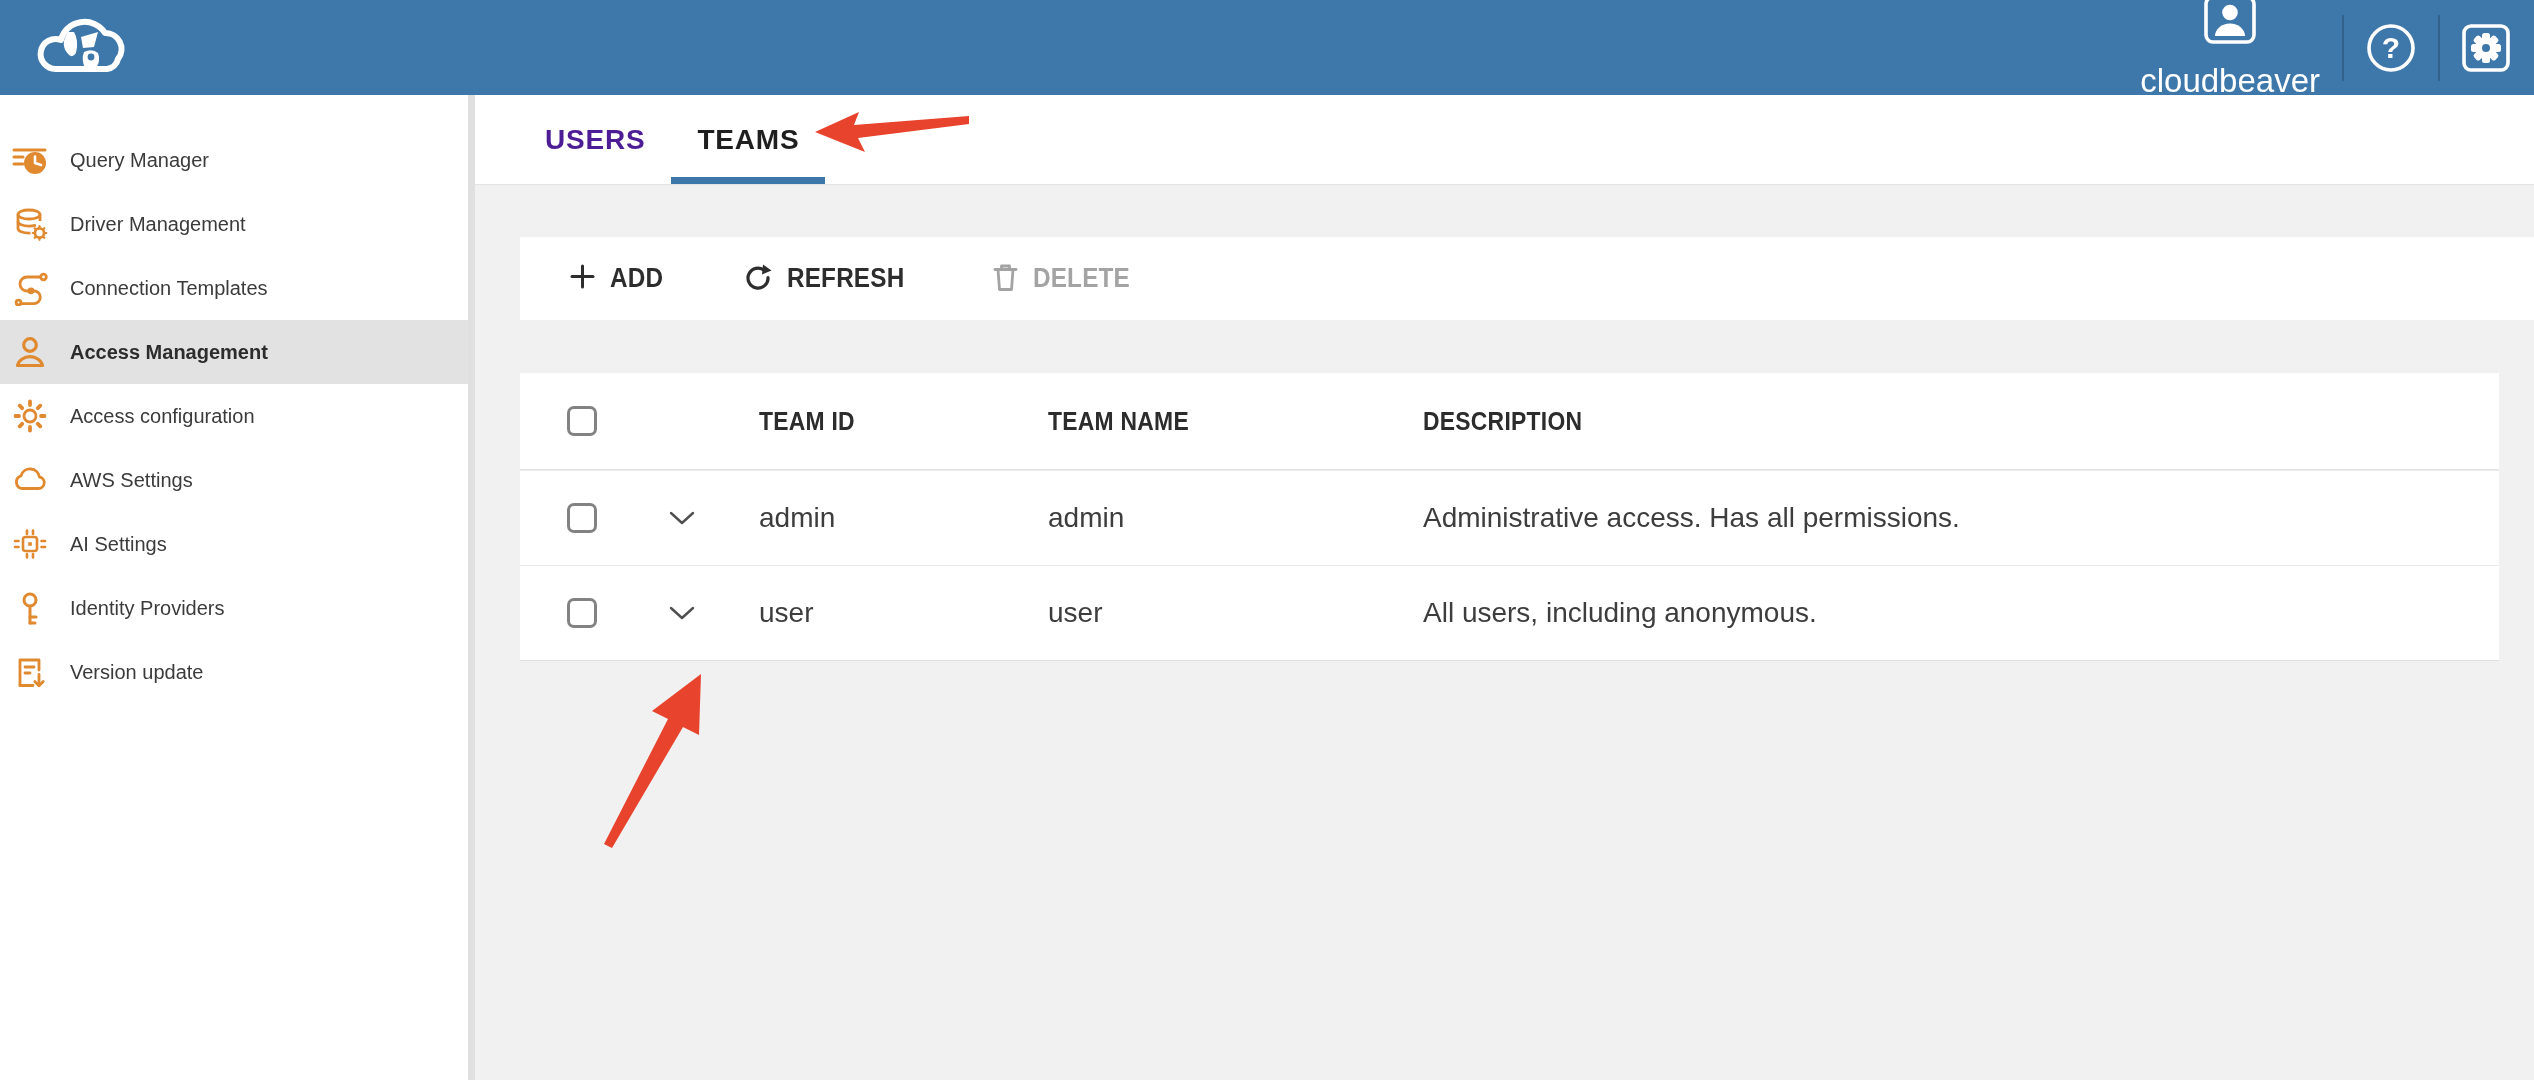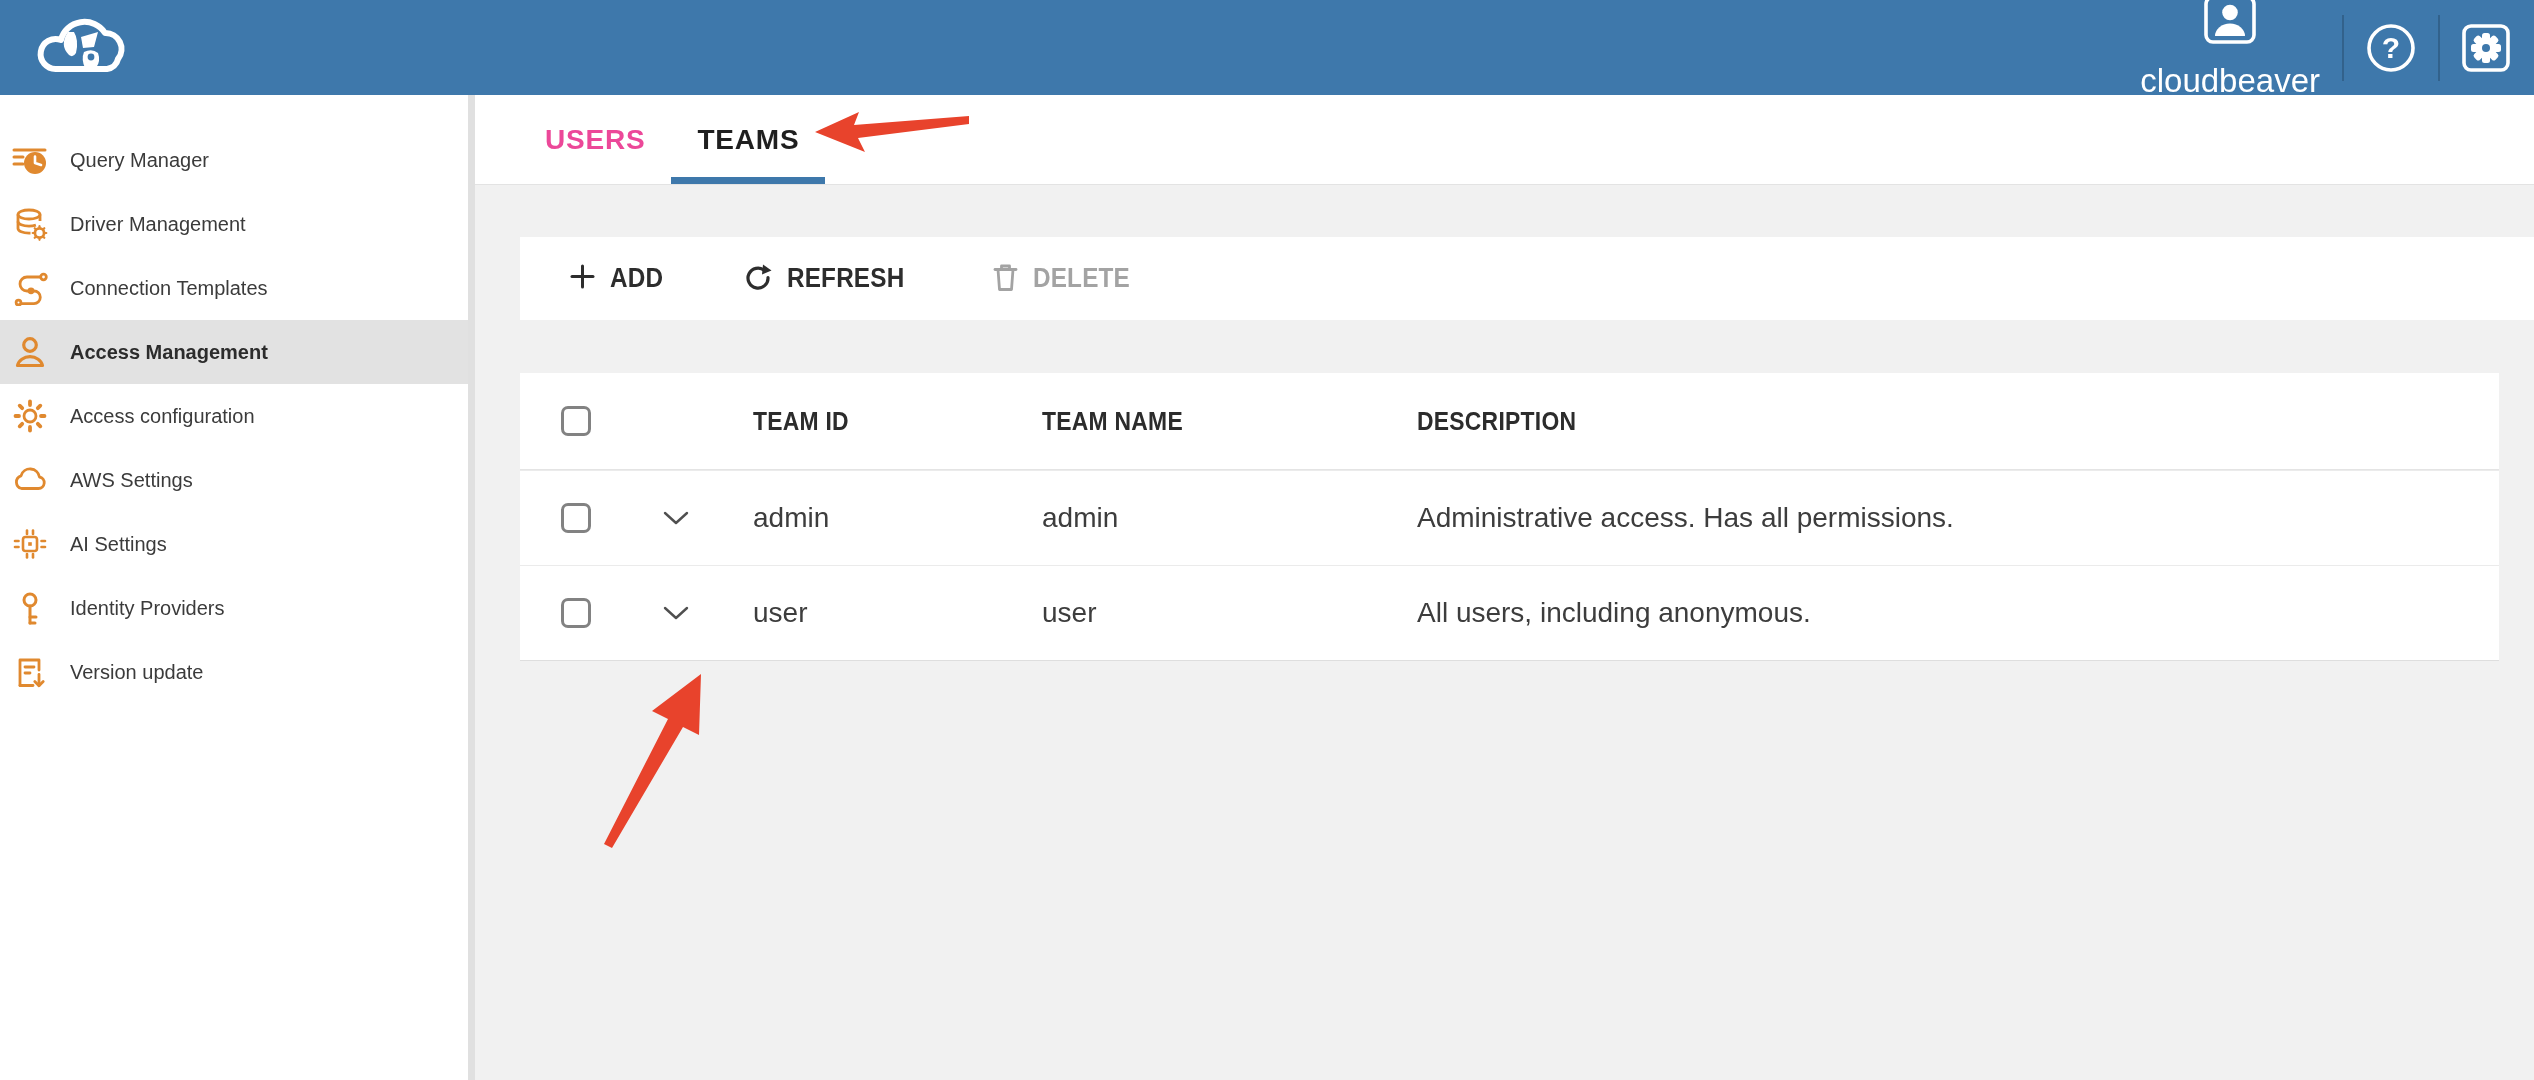--- a/index.html
+++ b/index.html
@@ -20,35 +20,35 @@
   .sidebar { position:absolute; left:0; top:95px; width:468px; height:985px; background:#ffffff; padding-top:33px; }
   .v-divider { position:absolute; left:468px; top:95px; width:7px; height:985px; background:#e0e0e0; }
   .side-item { display:flex; align-items:center; height:64px; padding-left:12px; cursor:pointer; }
   .side-item .ic { width:36px; height:36px; flex:0 0 36px; }
   .side-item .lbl { margin-left:22px; font-size:20px; color:#3b3b3b; white-space:nowrap; }
   .side-item.selected { background:#e2e2e2; }
   .side-item.selected .lbl { font-weight:bold; color:#2c2c2c; }
 
   
   .tabbar { position:absolute; left:475px; top:95px; width:2059px; height:90px; background:#ffffff; display:flex; padding-left:44px; border-bottom:1px solid #e3e3e3; }
-  .tab { position:relative; height:100%; display:flex; align-items:center; padding:0 26px; font-size:28px; font-weight:bold; letter-spacing:0.8px; color:#ec4899; cursor:pointer; }
+  .tab { position:relative; height:100%; display:flex; align-items:center; padding:0 26px; font-size:28px; font-weight:bold; letter-spacing:0.8px; color:#4c1d95; cursor:pointer; }
   .tab.active { color:#1f1f1f; }
   .tab.active .underline { position:absolute; left:0; bottom:0; width:100%; height:7px; background:#3e78ab; }
 
   
   .main { position:absolute; left:475px; top:185px; width:2059px; height:895px; background:#f1f1f1; }
 
   .toolbar { position:absolute; left:45px; top:52px; width:2153px; height:83px; background:#ffffff; display:flex; align-items:center; padding-left:49px; gap:74px; }
   .tbtn { display:flex; align-items:center; gap:14px; cursor:pointer; }
   .tbtn .t { font-size:27px; font-weight:bold; color:#2d2d2d; letter-spacing:0.2px; transform:scaleX(0.9); transform-origin:left center; white-space:nowrap; }
   .tbtn.disabled { cursor:default; }
   .tbtn.disabled .t { color:#a3a3a3; }
 
   .table { position:absolute; left:45px; top:188px; width:1979px; background:#ffffff; border-bottom:1px solid #dedede; }
-  .trow { display:grid; grid-template-columns:113px 120px 289px 375px 1fr; align-items:center; height:95px; }
+  .trow { display:grid; grid-template-columns:113px 120px 289px 375px 1fr; align-items:center; height:95px;padding-left:6px; }
   .trow.head { height:97px; border-bottom:1px solid #e4e4e4; }
   .trow + .trow.body { border-top:1px solid #ebebeb; }
   .trow.head .hcell { font-size:26px; font-weight:bold; color:#2c2c2c; letter-spacing:0.3px; transform:scaleX(0.88); transform-origin:left center; white-space:nowrap; }
   .trow .cell { font-size:28px; color:#3d3d3d; white-space:nowrap; }
   .cb { width:30px; height:30px; border:3px solid #828282; border-radius:7px; background:#ffffff; margin-left:41px; cursor:pointer; }
   .chev { margin-left:30px; cursor:pointer; display:flex; }
 
   
   .arrow { position:absolute; z-index:50; pointer-events:none; }
 </style>

